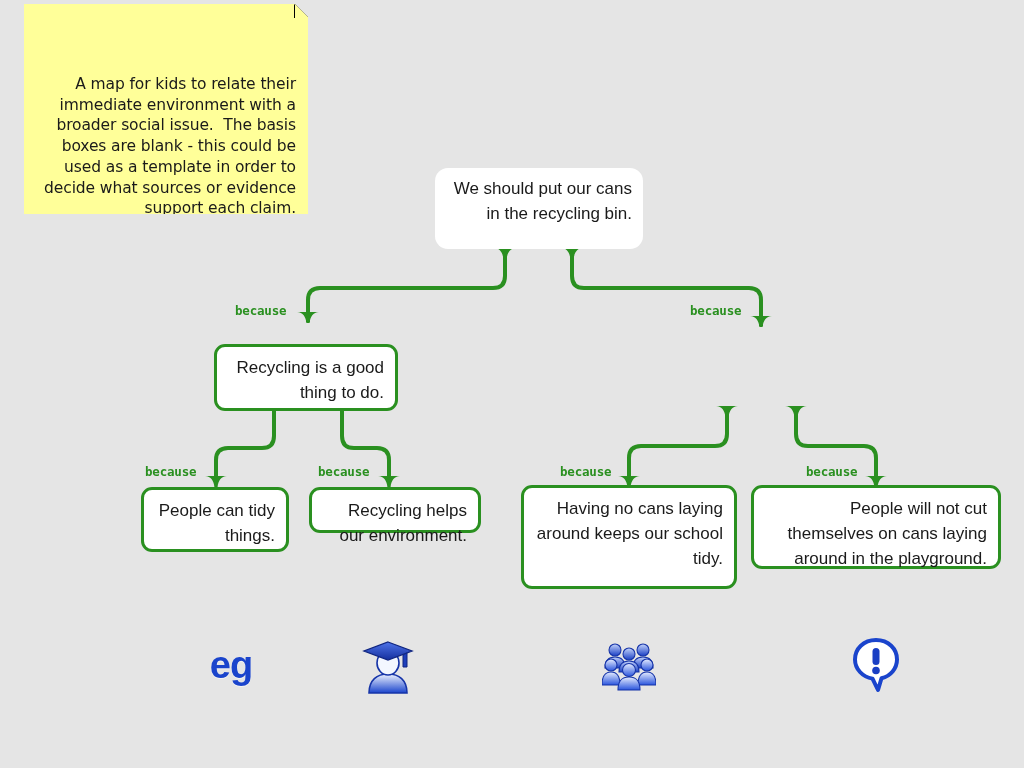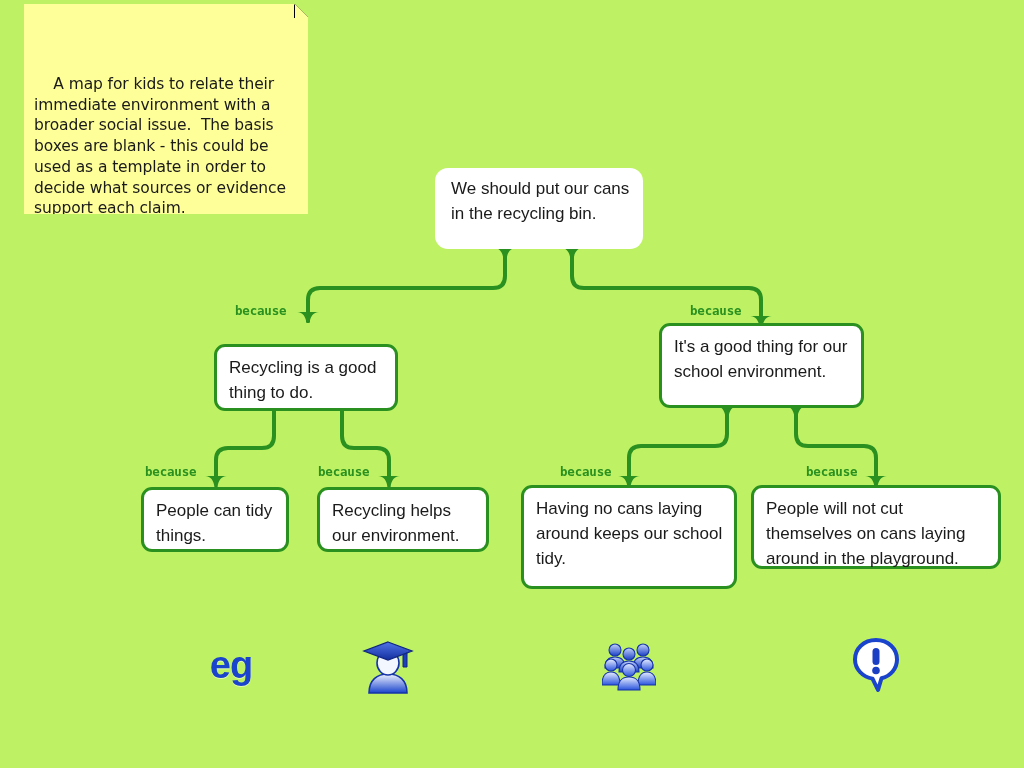--- a/index.html
+++ b/index.html
@@ -12,21 +12,22 @@
     height: 768px;
     overflow: hidden;
     font-family: "Liberation Sans", sans-serif;
     position: relative;
   }
   #canvas {
     position: absolute;
     left: 0; top: 0;
     width: 1024px;
     height: 768px;
-    background: #bef264;
+    background: #e5e5e5;
+    text-align: right;
   }
 
   
   .sticky {
     position: absolute;
     left: 24px;
     top: 4px;
     width: 284px;
     height: 210px;
     background: #ffff99;
@@ -177,31 +178,28 @@
   <div class="node root" style="left:435px; top:168px; width:208px; height:81px;">
     <span>We should put our cans in the recycling bin.</span>
   </div>
 
   <div class="because" style="left:235px; top:303px;">because</div>
   <div class="node claim" style="left:214px; top:344px; width:184px; height:67px;">
     <span>Recycling is a good thing to do.</span>
   </div>
 
   <div class="because" style="left:690px; top:303px;">because</div>
-  <div class="node claim" style="left:659px; top:323px; width:205px; height:85px;">
-    <span>It's a good thing for our school environment.</span>
-  </div>
 
   <div class="because" style="left:145px; top:464px;">because</div>
   <div class="node claim" style="left:141px; top:487px; width:148px; height:65px;">
     <span>People can tidy things.</span>
   </div>
 
   <div class="because" style="left:318px; top:464px;">because</div>
-  <div class="node claim" style="left:317px; top:487px; width:172px; height:65px;">
+  <div class="node claim" style="left:309px; top:487px; width:172px; height:46px;">
     <span>Recycling helps our environment.</span>
   </div>
 
   <div class="because" style="left:560px; top:464px;">because</div>
   <div class="node claim" style="left:521px; top:485px; width:216px; height:104px;">
     <span>Having no cans laying around keeps our school tidy.</span>
   </div>
 
   <div class="because" style="left:806px; top:464px;">because</div>
   <div class="node claim" style="left:751px; top:485px; width:250px; height:84px;">

